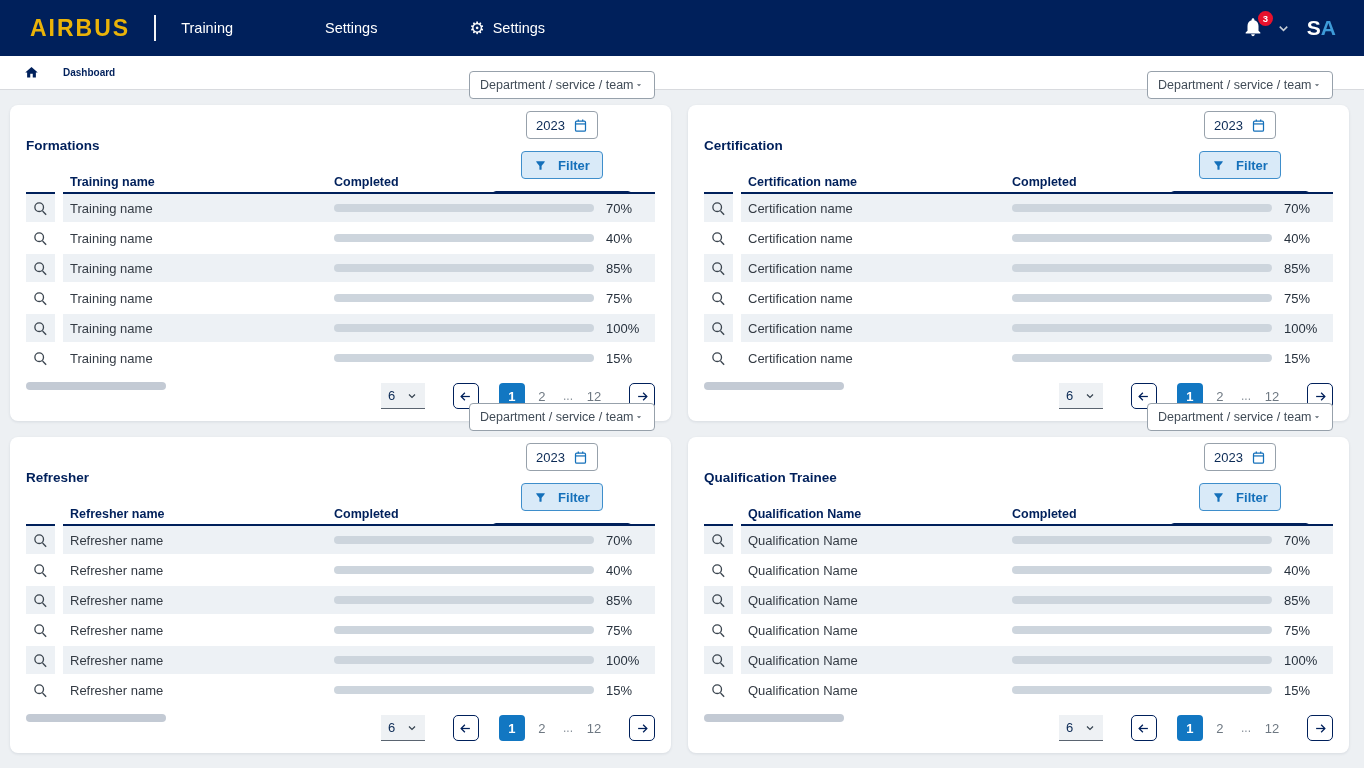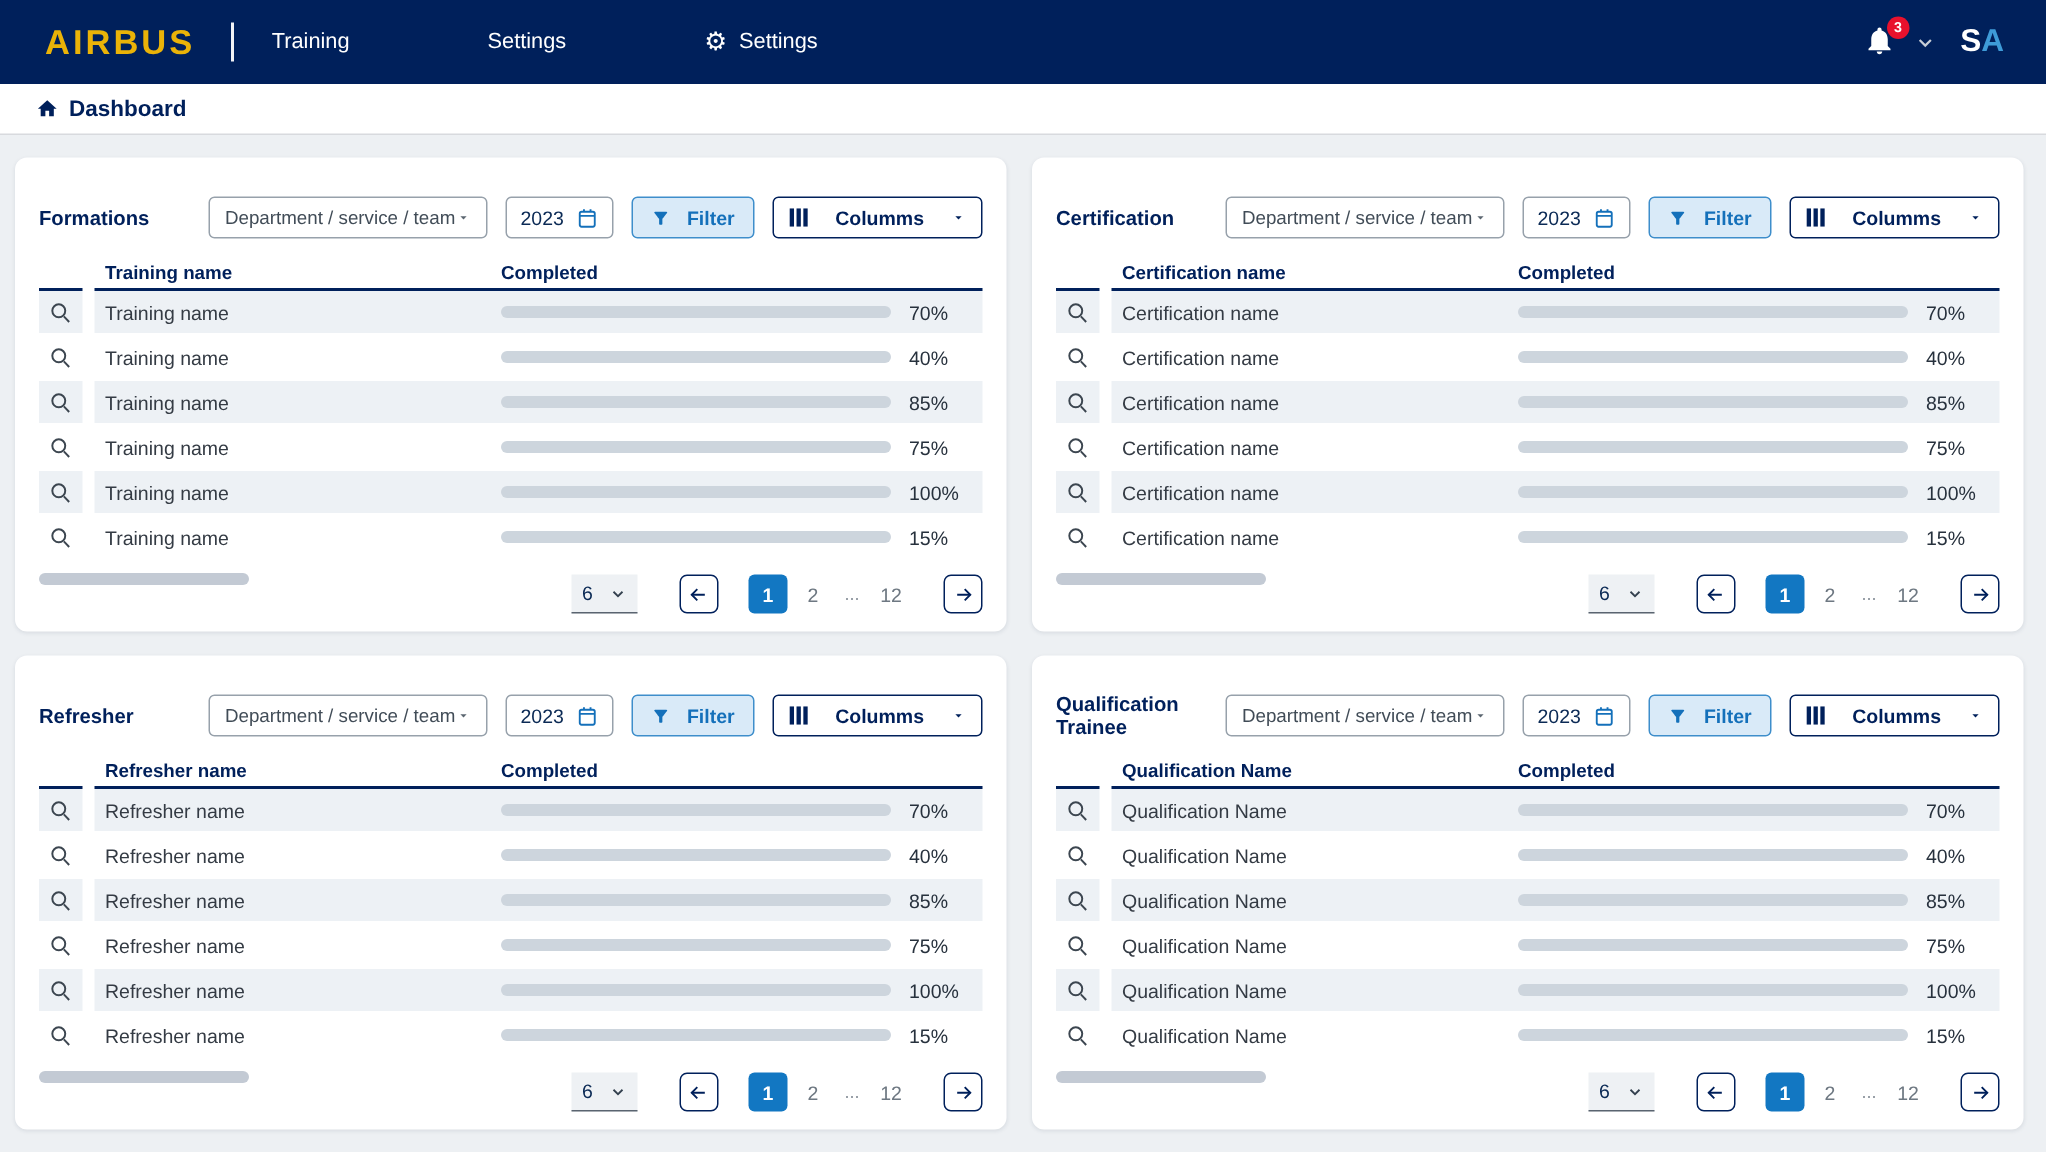--- a/index.html
+++ b/index.html
@@ -15,29 +15,29 @@
   .gear { font-family:"DejaVu Sans", sans-serif; font-size:17px; line-height:1; }
   .header-right { margin-left:auto; display:flex; align-items:center; }
   .bell-wrap { position:relative; width:24px; height:24px; }
   .badge { position:absolute; top:-5px; right:-7px; min-width:15px; height:15px; border-radius:8px; background:#e8112d; color:#fff; font-size:9.5px; font-weight:bold; display:flex; align-items:center; justify-content:center; padding:0 3px; }
   .hdr-chev { margin-left:10px; display:flex; align-items:center; }
   .sa-logo { margin-left:16px; font-size:21px; font-weight:800; letter-spacing:0; }
   .sa-s { color:#fff; } .sa-a { color:#3e9bd8; }
 
   
   .breadcrumb-bar { height:34px; background:#fff; border-bottom:1px solid #d8dade; display:flex; align-items:center; padding:0 24px; }
-  .crumb { display:flex; align-items:center; gap:7px; color:#00205b; font-weight:bold; font-size:15px; cursor:pointer; }
+  .crumb { display:flex; align-items:center; gap:24px; color:#00205b; font-weight:bold; font-size:10px; cursor:pointer; }
 
   
   .panels-grid { display:grid; grid-template-columns:661px 661px; column-gap:17px; row-gap:16px; padding:15px 10px; }
   .panel { background:#fff; border-radius:8px; box-shadow:0 1px 3px rgba(20,40,70,.10); height:316px; padding:26px 16px 12px 16px; }
 
   .panel-head { display:flex; align-items:center; height:28px; }
   .panel-title { font-size:13.5px; font-weight:bold; color:#00205b; }
-  .controls { margin-left:auto; display:flex; align-items:center; gap:12px; }
+  .controls { margin-left:auto; display:flex; align-items:center; gap:12px;flex-direction:column; }
   .dd { width:186px; height:28px; border:1px solid #97a1ab; border-radius:4px; background:#fff; display:flex; align-items:center; justify-content:space-between; padding:0 10px; font-size:12.5px; color:#414c57; cursor:pointer; }
   .year-picker { width:72px; height:28px; border:1px solid #97a1ab; border-radius:4px; background:#fff; display:flex; align-items:center; justify-content:space-between; padding:0 9px; font-size:13px; color:#0b2a55; cursor:pointer; }
   .btn-filter { height:28px; border:1.5px solid #3e8ecb; border-radius:4px; background:#d9eaf8; color:#1470ba; font-weight:bold; font-size:13px; display:flex; align-items:center; gap:11px; padding:0 12px; cursor:pointer; }
   .btn-columns { height:28px; border:1.5px solid #00205b; border-radius:4px; background:#fff; color:#00205b; font-weight:bold; font-size:13px; display:flex; align-items:center; gap:18px; padding:0 10px; cursor:pointer; }
 
   .tbl-head { display:flex; align-items:center; margin-top:13px; height:20px; font-size:12.5px; font-weight:bold; color:#00205b; }
   .th-spacer { width:44px; } .th-name { width:264px; }
 
   .t-line { display:flex; height:2px; }
   .t-line .seg-a { width:29px; background:#00205b; }

